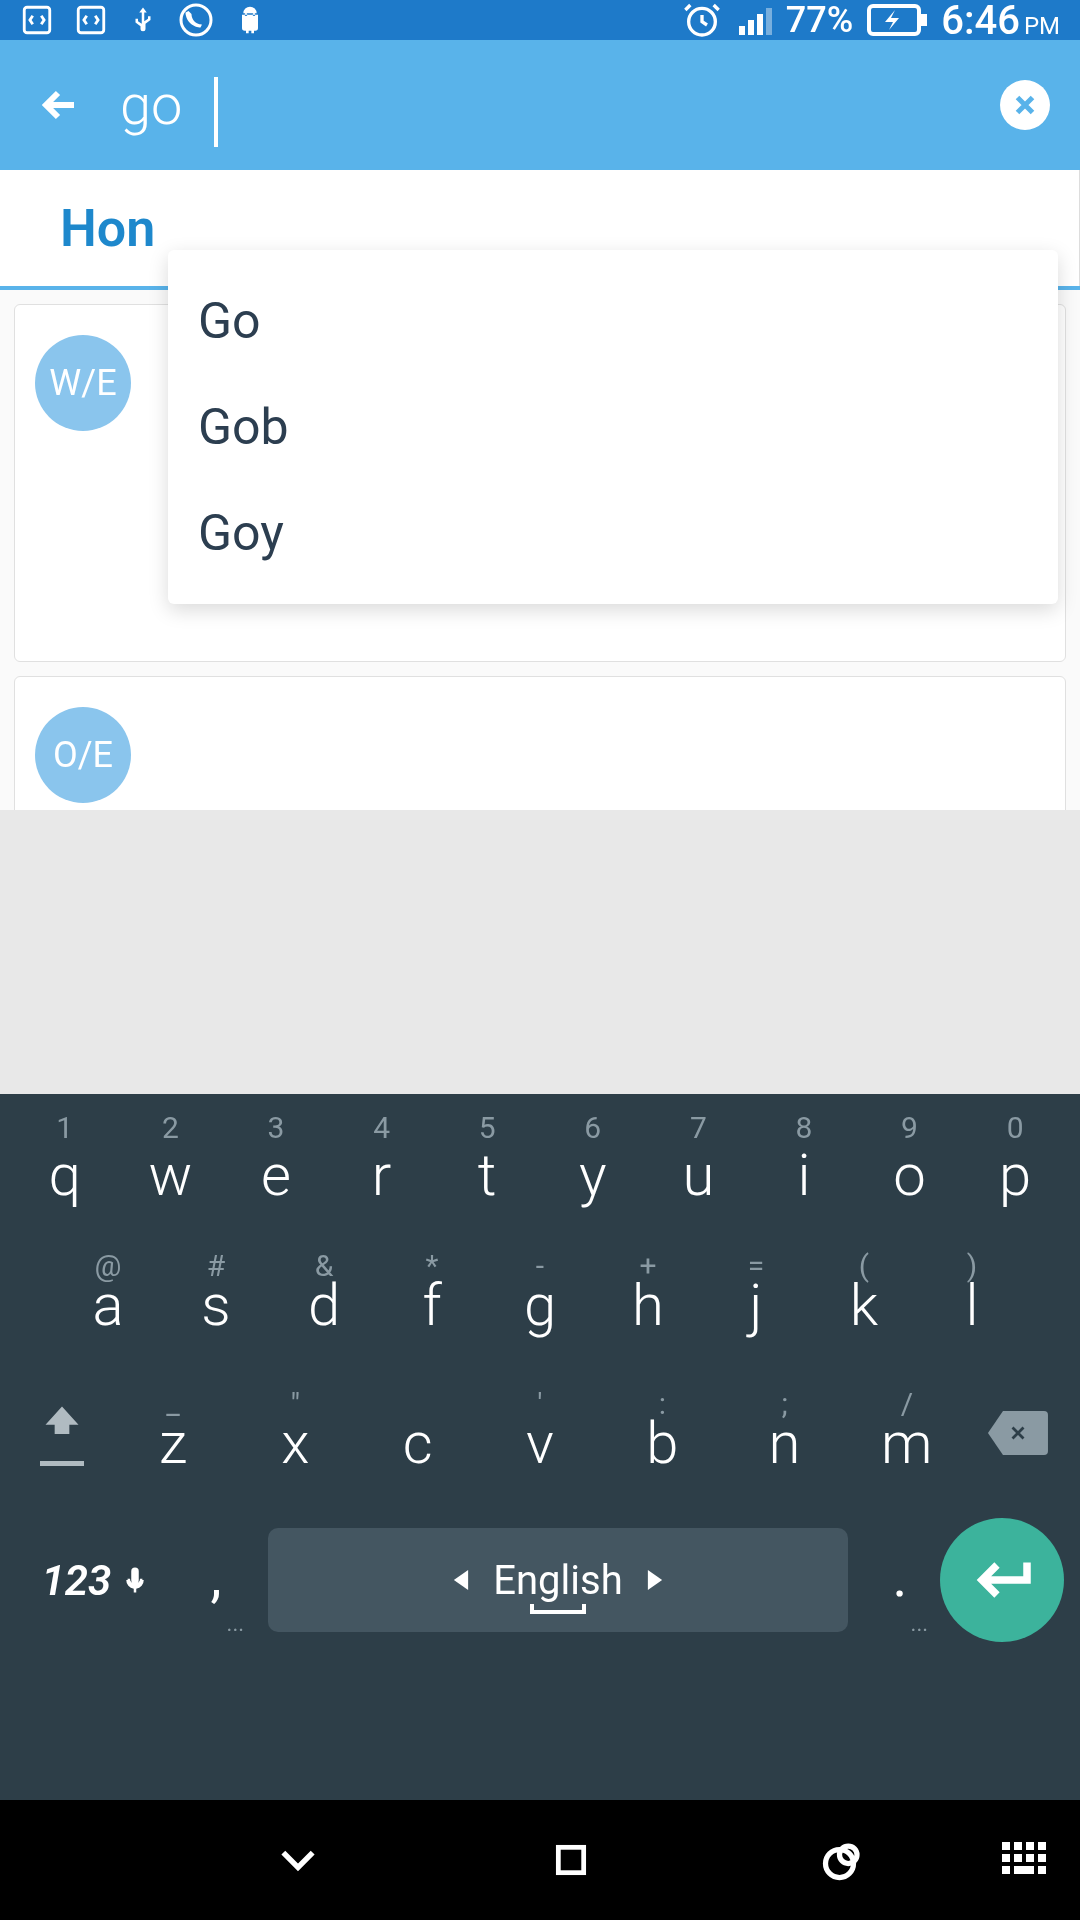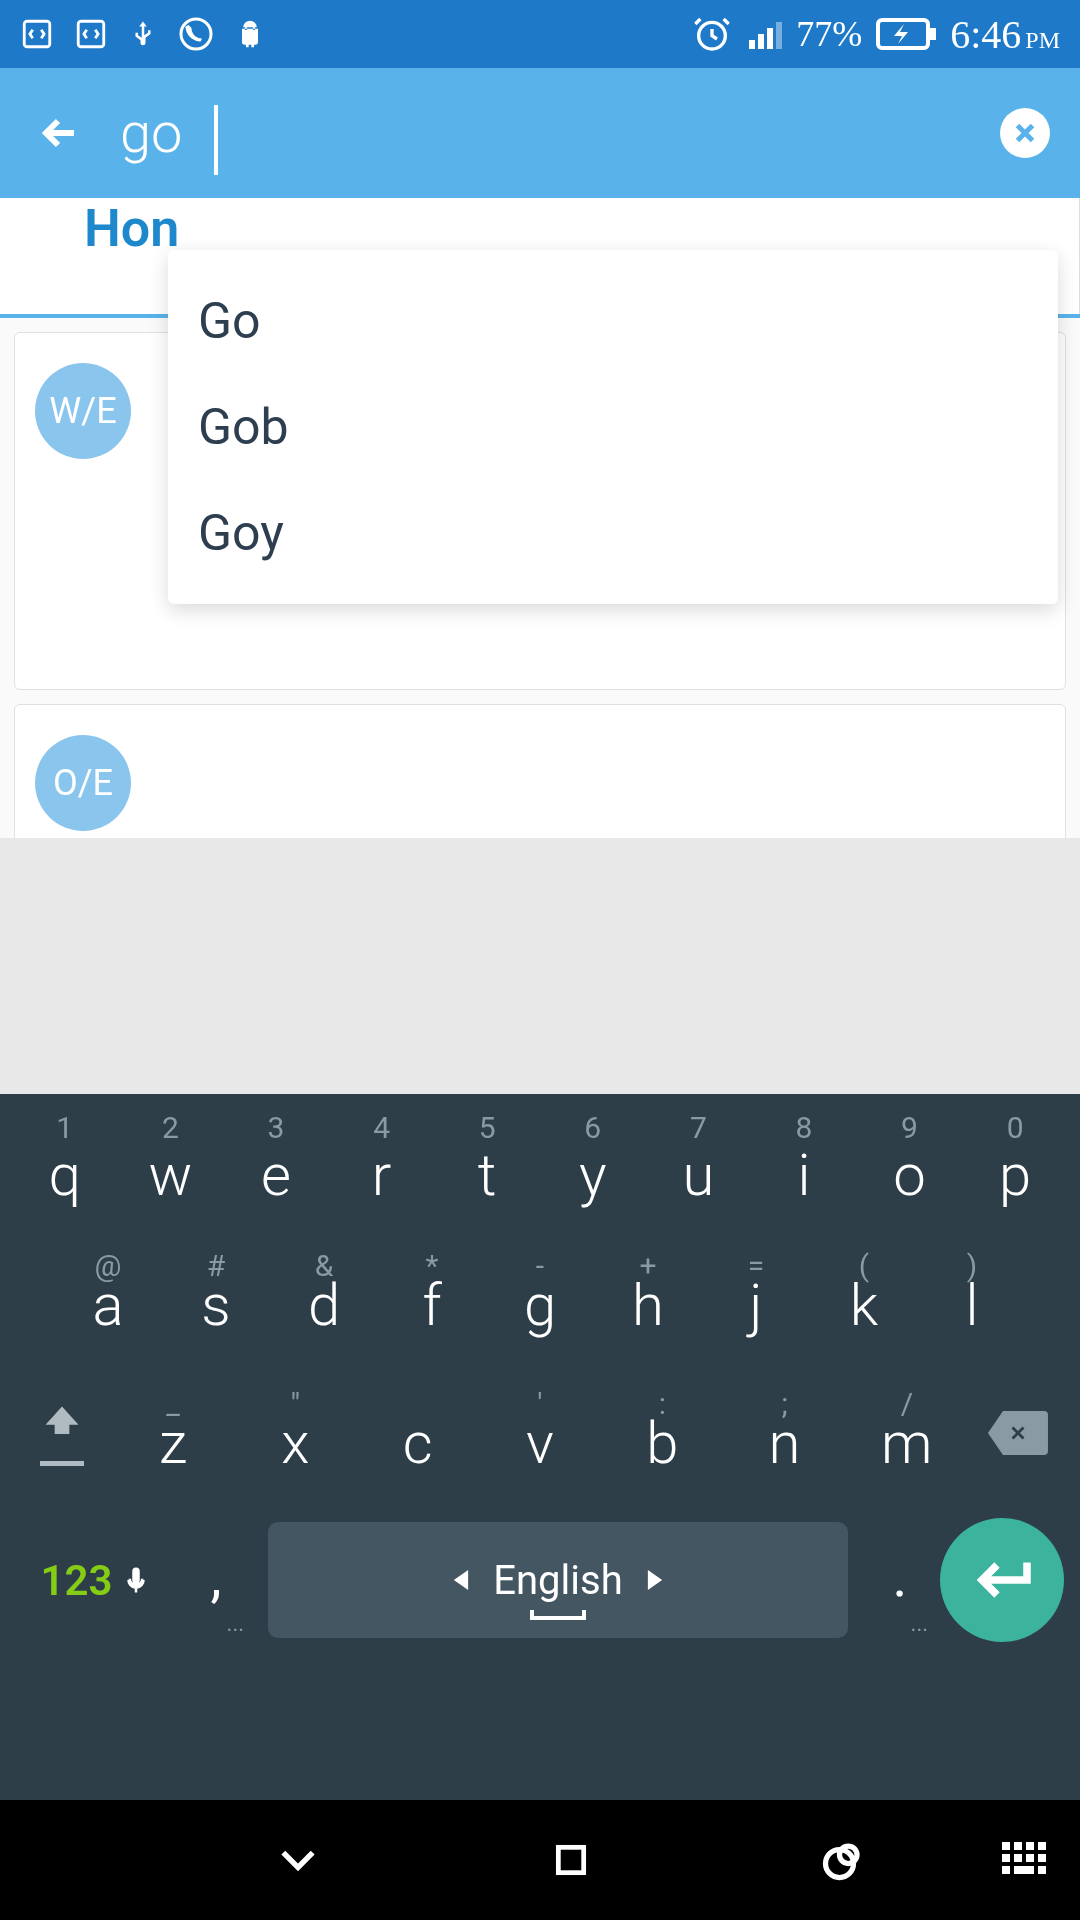--- a/index.html
+++ b/index.html
@@ -1,36 +1,36 @@
 <!DOCTYPE html>
 <html><head>
 <meta charset="utf-8">
 <style>
   * { margin: 0; padding: 0; box-sizing: border-box; }
   html, body { width: 1080px; height: 1920px; overflow: hidden; font-family: -apple-system, BlinkMacSystemFont, 'Segoe UI', Roboto, sans-serif; background: #e8e8e8; }
   
   
-  .status-bar { height: 68px; background: #1e7ac9; display: flex; align-items: center; justify-content: space-between; padding: 8px 20px; color: white; font-family: Liberation Serif, serif; }
+  .status-bar { height: 40px; background: #1e7ac9; display: flex; align-items: center; justify-content: space-between; padding: 8px 20px; color: white; }
   .status-left { display: flex; gap: 20px; align-items: center; }
   .status-right { display: flex; gap: 14px; align-items: center; }
   .status-icon { display: flex; align-items: center; justify-content: center; }
   .battery-text { font-size: 36px; font-weight: 500; }
   .time-text { font-size: 40px; font-weight: 500; }
   .time-ampm { font-size: 24px; margin-left: 4px; }
   
   
   .search-bar { height: 130px; background: #59b3ea; display: flex; align-items: center; padding: 0 30px; }
   .back-btn { width: 60px; height: 60px; display: flex; align-items: center; justify-content: center; color: white; }
   .search-input-wrap { flex: 1; margin-left: 30px; position: relative; }
   .search-input { font-size: 56px; color: white; background: transparent; border: none; outline: none; width: 100%; font-weight: 300; }
   .cursor { position: absolute; left: 94px; top: 5px; width: 4px; height: 70px; background: white; }
   .clear-btn { width: 50px; height: 50px; border-radius: 50%; background: white; display: flex; align-items: center; justify-content: center; color: #59b3ea; }
   
   
-  .tabs { height: 120px; background: white; display: flex; align-items: flex-start; padding-left: 84px; border-bottom: 4px solid #59b3ea; position: relative; }
+  .tabs { height: 120px; background: white; display: flex; align-items: center; padding-left: 60px; border-bottom: 4px solid #59b3ea; position: relative; }
   .tab-label { font-size: 52px; color: #1e88cc; font-weight: 600; }
   .divider-line { position: absolute; right: 0; top: 0; width: 1px; height: 100%; background: #ddd; }
   
   
   .content-area { background: #fafafa; height: 520px; overflow: hidden; }
   .card { margin: 14px; background: white; border: 1px solid #e0e0e0; border-radius: 6px; padding: 30px 20px; }
   .card-row { display: flex; align-items: center; gap: 20px; }
   .avatar { width: 96px; height: 96px; border-radius: 50%; background: #8ac5ed; color: white; display: flex; align-items: center; justify-content: center; font-size: 36px; font-weight: 400; }
   
   
@@ -45,23 +45,23 @@
   .kb-row-3 { padding: 0 6px; align-items: center; }
   .kb-row-4 { padding: 0 10px; align-items: center; }
   .kb-key { flex: 1; height: 118px; display: flex; flex-direction: column; align-items: center; justify-content: center; color: white; position: relative; }
   .kb-key-num { position: absolute; top: 6px; font-size: 30px; color: #8a9aa3; }
   .kb-key-sym { position: absolute; top: 12px; font-size: 30px; color: #8a9aa3; }
   .kb-key-main { font-size: 58px; font-weight: 300; margin-top: 24px; }
   .kb-key-main-2 { font-size: 58px; font-weight: 300; margin-top: 20px; }
   .kb-shift { width: 100px; height: 130px; display: flex; flex-direction: column; align-items: center; justify-content: center; }
   .kb-backspace { width: 100px; height: 130px; display: flex; align-items: center; justify-content: center; }
   .backspace-shape { background: #8a9aa3; width: 60px; height: 44px; display: flex; align-items: center; justify-content: center; clip-path: polygon(25% 0, 100% 0, 100% 100%, 25% 100%, 0 50%); border-radius: 4px; }
-  .kb-123 { width: 160px; display: flex; align-items: center; justify-content: center; gap: 9px; color: #84cc16; font-size: 42px; font-weight: 600; position: relative; }
+  .kb-123 { width: 160px; display: flex; align-items: center; justify-content: center; gap: 9px; color: #ffffff; font-size: 42px; font-weight: 600; position: relative; font-style: italic; }
   .kb-comma, .kb-period { width: 80px; display: flex; flex-direction: column; align-items: center; justify-content: flex-end; color: white; font-size: 56px; position: relative; height: 120px; padding-bottom: 30px; }
-  .kb-space { flex: 1; background: #445661; border-radius: 10px; height: 116px; display: flex; flex-direction: column; align-items: center; justify-content: center; margin: 0 12px; position: relative; }
+  .kb-space { flex: 1; background: #445661; border-radius: 10px; height: 104px; display: flex; flex-direction: column; align-items: center; justify-content: center; margin: 0 12px; position: relative; }
   .kb-space-lang { color: white; font-size: 40px; }
   .kb-space-arrows { display: flex; align-items: center; gap: 24px; }
   .kb-space-bar { position: absolute; bottom: 18px; width: 56px; height: 10px; border: 4px solid white; border-top: none; }
   .kb-enter { width: 124px; height: 124px; border-radius: 50%; background: #3cb39c; display: flex; align-items: center; justify-content: center; }
   .kb-dots { position: absolute; bottom: 4px; right: 12px; font-size: 22px; color: #8a9aa3; }
   
   
   .nav-bar { position: absolute; bottom: 0; left: 0; right: 0; height: 120px; background: black; display: flex; align-items: center; justify-content: space-around; padding: 0 100px 0 160px; }
   .nav-item { display: flex; align-items: center; justify-content: center; }
   .nav-kbd { position: absolute; right: 30px; }

